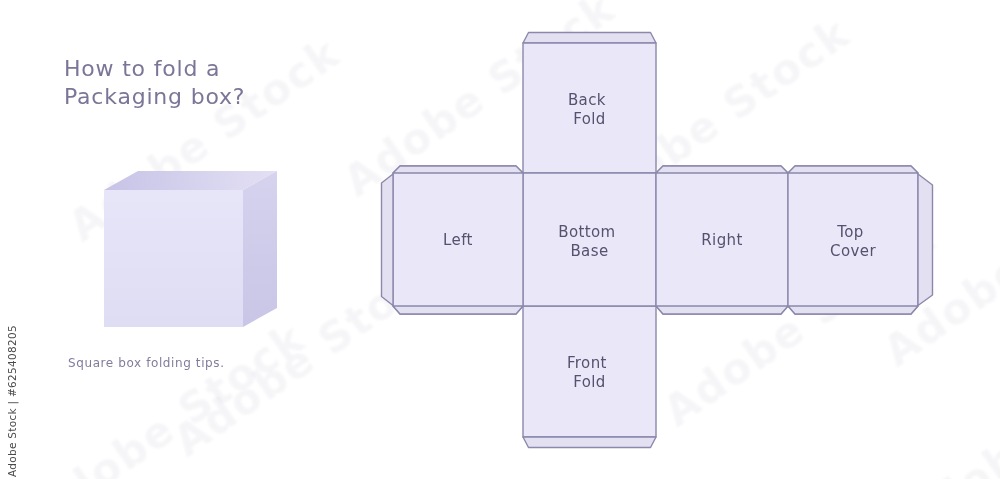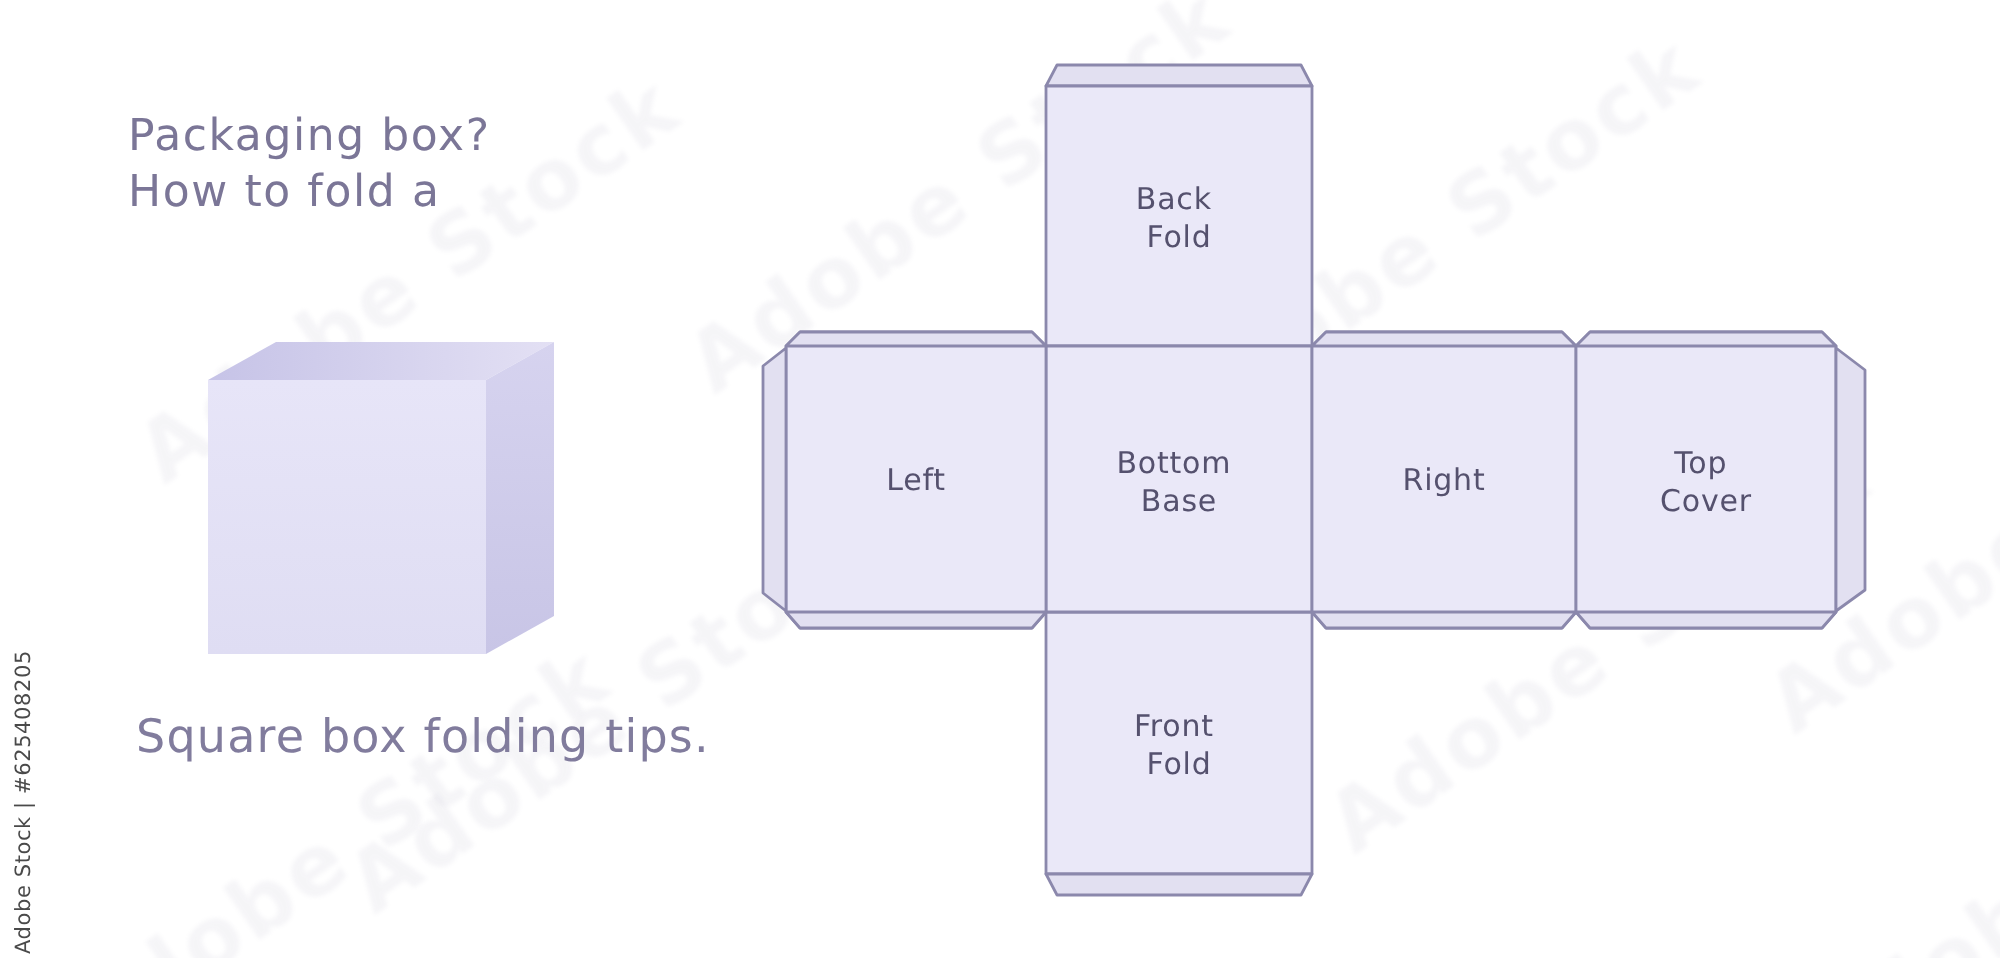--- a/index.html
+++ b/index.html
@@ -8,21 +8,21 @@
     font-family:"DejaVu Sans",sans-serif;
   }
   .title{
     position:absolute;left:64px;top:55px;
     font-size:22px;line-height:28px;letter-spacing:0.8px;
     font-weight:500;color:#7b7697;
   }
   .title span{display:block;}
   .subtitle{
     position:absolute;left:68px;top:356px;
-    font-size:23px;letter-spacing:0.6px;font-weight:500;color:#817c9d;
+    font-size:12px;letter-spacing:0.6px;font-weight:500;color:#817c9d;
   }
   .art{position:absolute;left:0;top:0;width:1000px;height:479px;}
   .panel{fill:#eae8f8;stroke:#8b88ac;stroke-width:1.4;stroke-linejoin:round;}
   .strip{fill:#e2e0f1;stroke:#8b88ac;stroke-width:1.4;stroke-linejoin:round;}
   .flap{fill:#e2e0f1;stroke:#8b88ac;stroke-width:1.4;stroke-linejoin:round;}
   .panel-label{
     font-family:"DejaVu Sans",sans-serif;font-size:15px;letter-spacing:0.4px;
     fill:#55516e;font-weight:500;text-anchor:middle;
   }
   .ghost{
@@ -44,22 +44,22 @@
   <span class="ghost" style="left:45px;top:115px;">Adobe Stock</span>
   <span class="ghost" style="left:320px;top:70px;">Adobe Stock</span>
   <span class="ghost" style="left:555px;top:95px;">Adobe Stock</span>
   <span class="ghost" style="left:150px;top:330px;">Adobe Stock</span>
   <span class="ghost" style="left:10px;top:400px;">Adobe Stock</span>
   <span class="ghost" style="left:640px;top:300px;">Adobe Stock</span>
   <span class="ghost" style="left:860px;top:240px;">Adobe Stock</span>
   <span class="ghost" style="left:880px;top:410px;">Adobe Stock</span>
 
   <div class="title">
+    <span>How to fold a</span>
     <span>Packaging box?</span>
-    <span>How to fold a</span>
   </div>
 
   <div class="subtitle">Square box folding tips.</div>
 
   <svg class="art" viewBox="0 0 1000 479" aria-hidden="true">
     <defs>
       <linearGradient id="cubeTop" x1="0" y1="0" x2="1" y2="0">
         <stop offset="0" stop-color="#c6c3e7"></stop>
         <stop offset="1" stop-color="#e3e0f4"></stop>
       </linearGradient>

